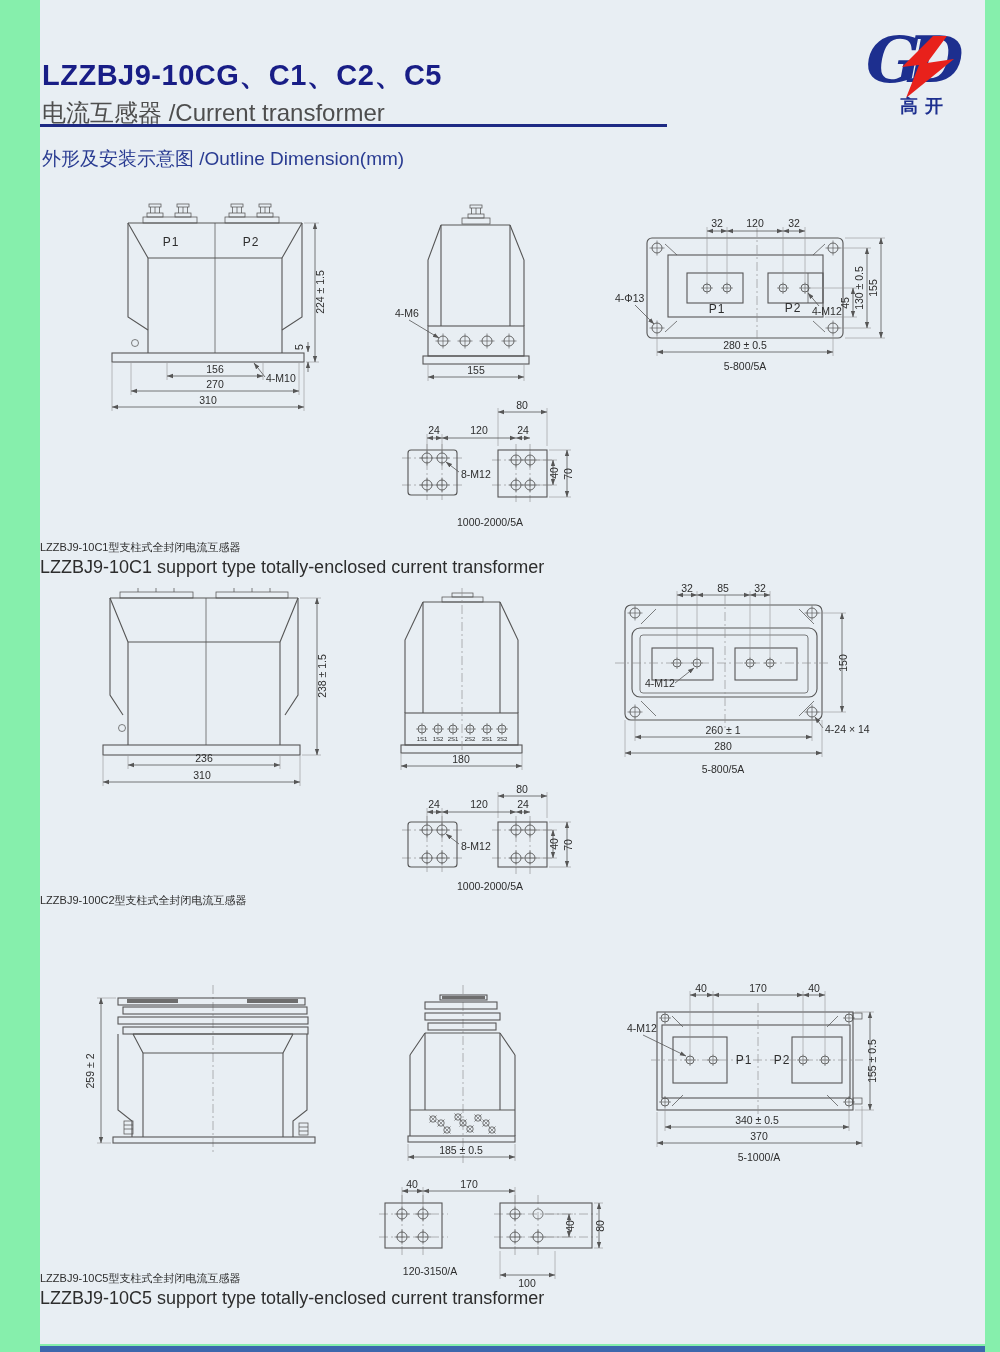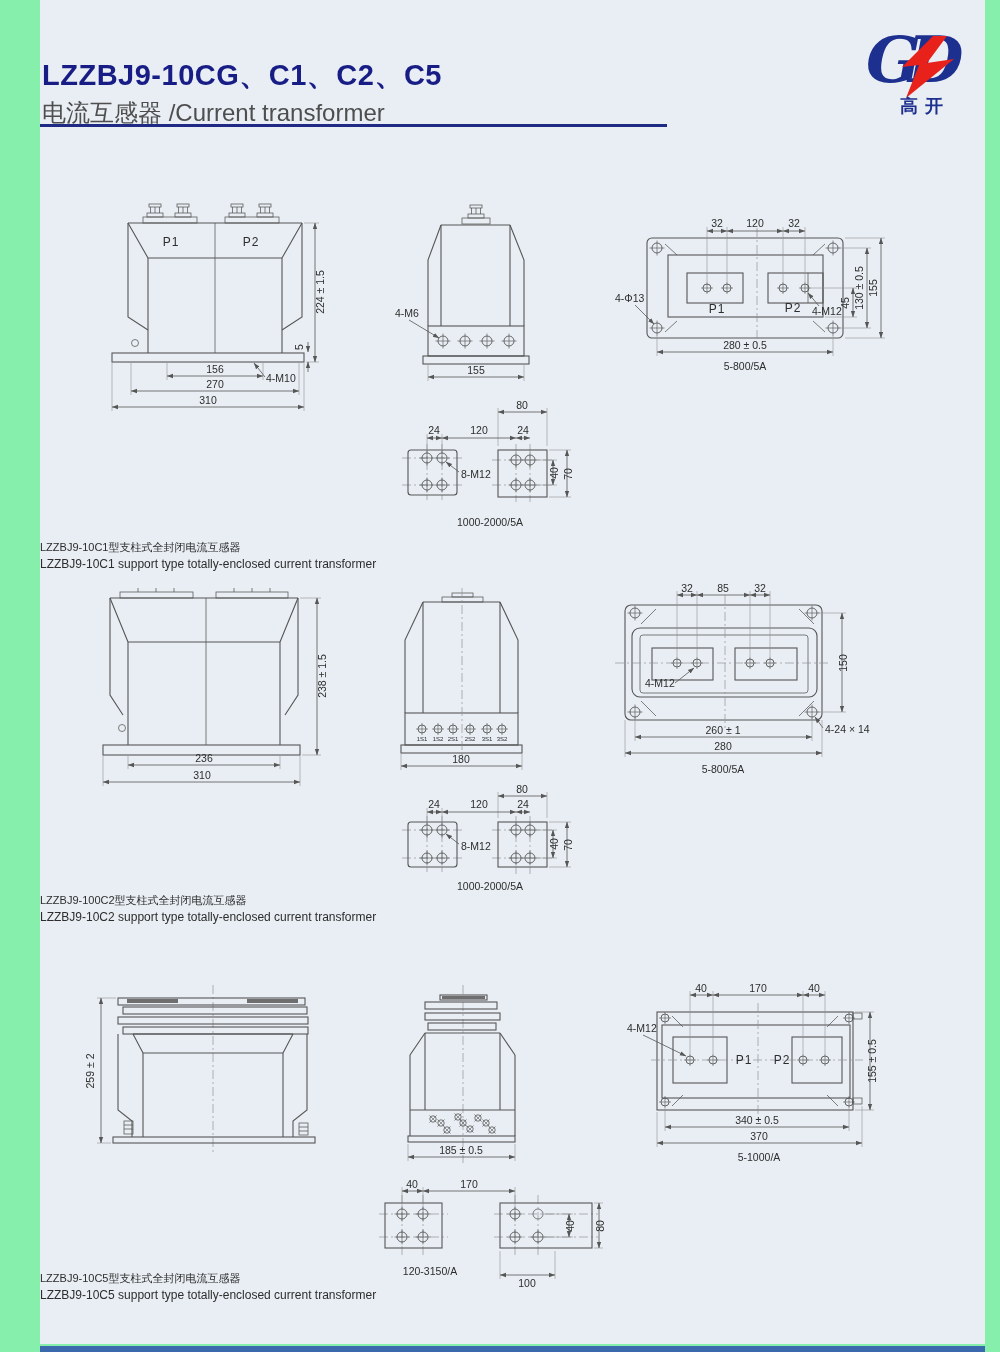--- a/index.html
+++ b/index.html
@@ -27,21 +27,21 @@
   .ext{stroke:#8c8c8c;stroke-width:.55px;fill:none}
   .cl{stroke:#909090;stroke-width:.65px;stroke-dasharray:9 3 2 3;fill:none}
   text.t{font-size:10.5px;fill:#2d2d2d}
   text.tb{font-size:12px;letter-spacing:1px}
   text.ts{font-size:6px}
   .mid{text-anchor:middle}
   .darkfill{fill:#6e6e6e;stroke:none}
 
   .cap{position:absolute;left:40px;width:945px;color:#2d2d2d}
   .cap .cn{font-size:11px;margin-bottom:2px}
-  .cap .en{font-size:12px}
+  .cap .en{font-size:18px}
 </style>
 </head>
 <body>
 
 <div id="page">
   <div class="panel"></div>
 
   <svg width="0" height="0" style="position:absolute">
     <defs>
       <marker id="ar" viewBox="0 0 10 10" refX="9.5" refY="5" markerWidth="8" markerHeight="8" orient="auto-start-reverse">
@@ -71,20 +71,24 @@
       </g>
     </defs>
   </svg>
 
   <div class="title">LZZBJ9-10CG、C1、C2、C5</div>
   <div class="subtitle">
     <span>电流互感器</span>
     <span>/Current transformer</span>
   </div>
   <div class="rule"></div>
+  <div class="section">
+    <span>外形及安装示意图</span>
+    <span>/Outline Dimension(mm)</span>
+  </div>
 
   <div class="logo">
     <span class="lg">G</span>
     <span class="ld">D</span>
     <svg width="62" height="64" viewBox="0 0 62 64">
       <polygon points="39,0 8,31 25,29 12,62 60,23 33,27 53,0" fill="#e8211b"></polygon>
     </svg>
     <div class="cn">高开</div>
   </div>
 
@@ -457,21 +461,20 @@
       <line class="dim" x1="172" y1="34" x2="172" y2="79" marker-start="url(#ar)" marker-end="url(#ar)"></line>
       <text class="t mid" x="177" y="57" transform="rotate(-90 177,57)">70</text>
       <text class="t" x="66" y="62">8-M12</text>
       <line class="dim" x1="64" y1="56" x2="51" y2="46" marker-end="url(#ar)"></line>
     </g>
     <text class="t mid" x="95" y="102">1000-2000/5A</text>
   </svg>
 
   <div class="cap" style="top:893px">
     <div class="cn">LZZBJ9-100C2型支柱式全封闭电流互感器</div>
-    <div class="en">LZZBJ9-10C2 support type totally-enclosed current transformer</div>
   </div>
 
   <svg class="fig" style="left:80px;top:983px" width="255" height="200">
     <line class="cl" x1="133" y1="2" x2="133" y2="172"></line>
     <g class="o">
       <rect x="38" y="15" width="187" height="7"></rect>
       <rect x="43" y="24" width="184" height="7"></rect>
       <rect x="38" y="34" width="190" height="7"></rect>
       <rect x="43" y="44" width="185" height="7"></rect>
       <path d="M53,51 L213,51 M53,51 L63,70 M213,51 L203,70"></path>

